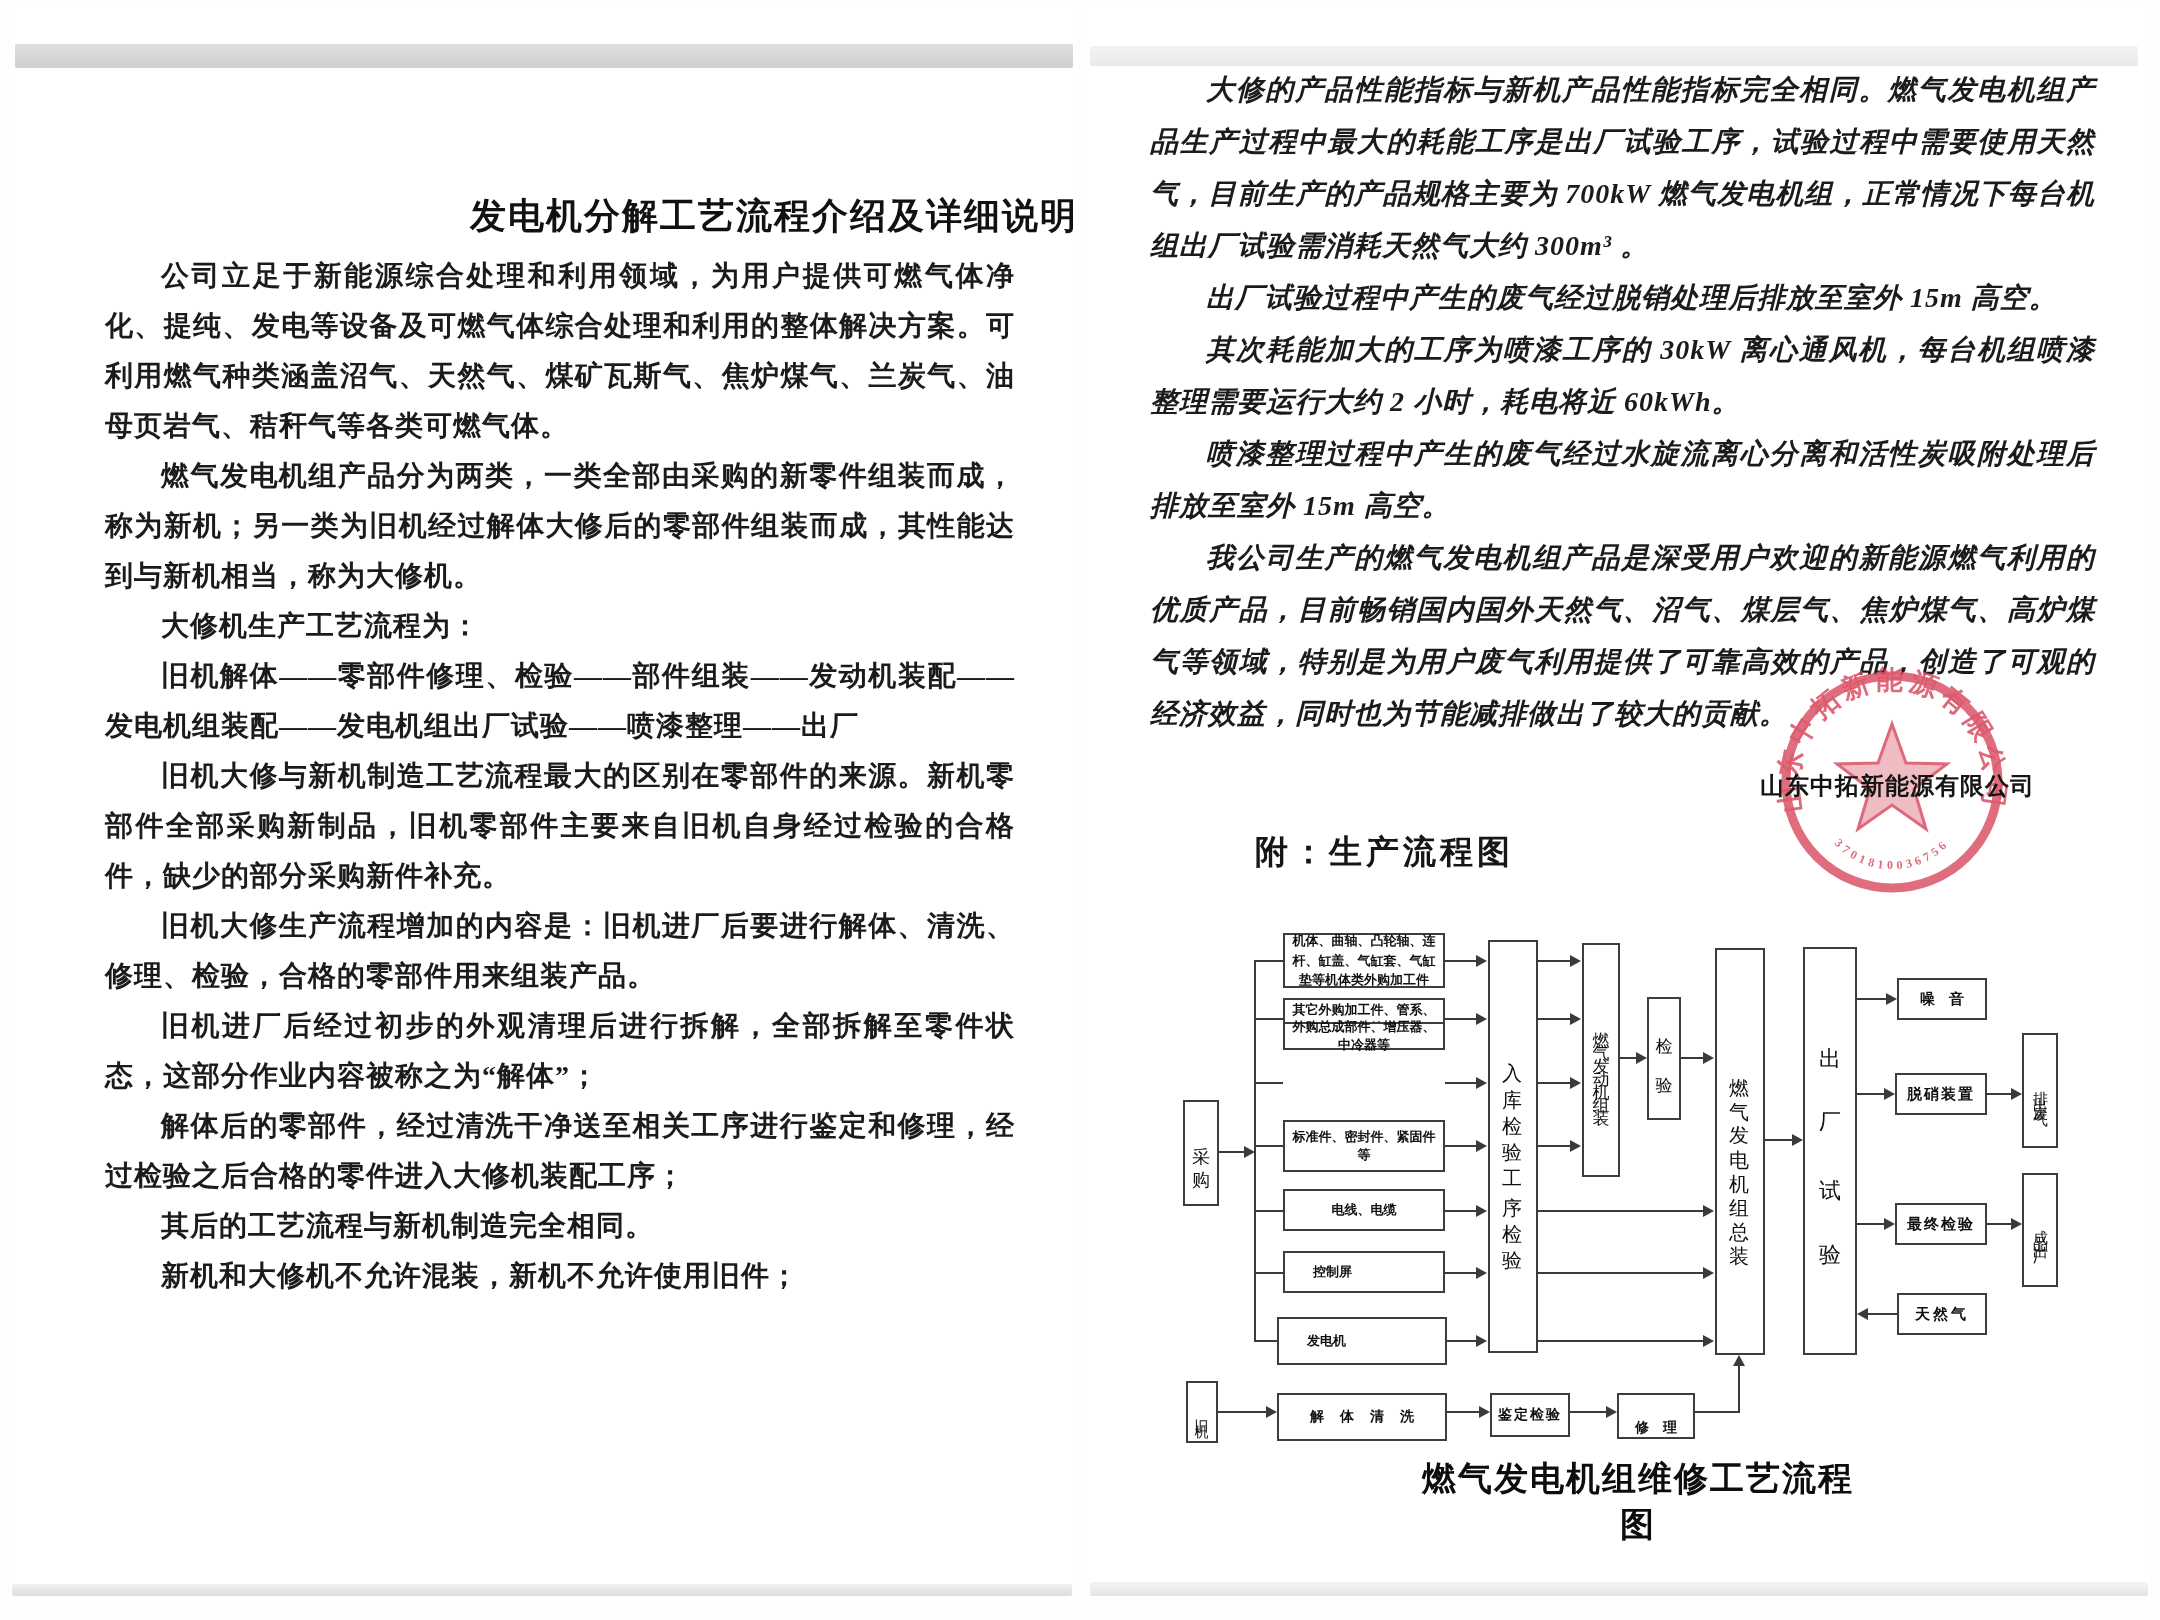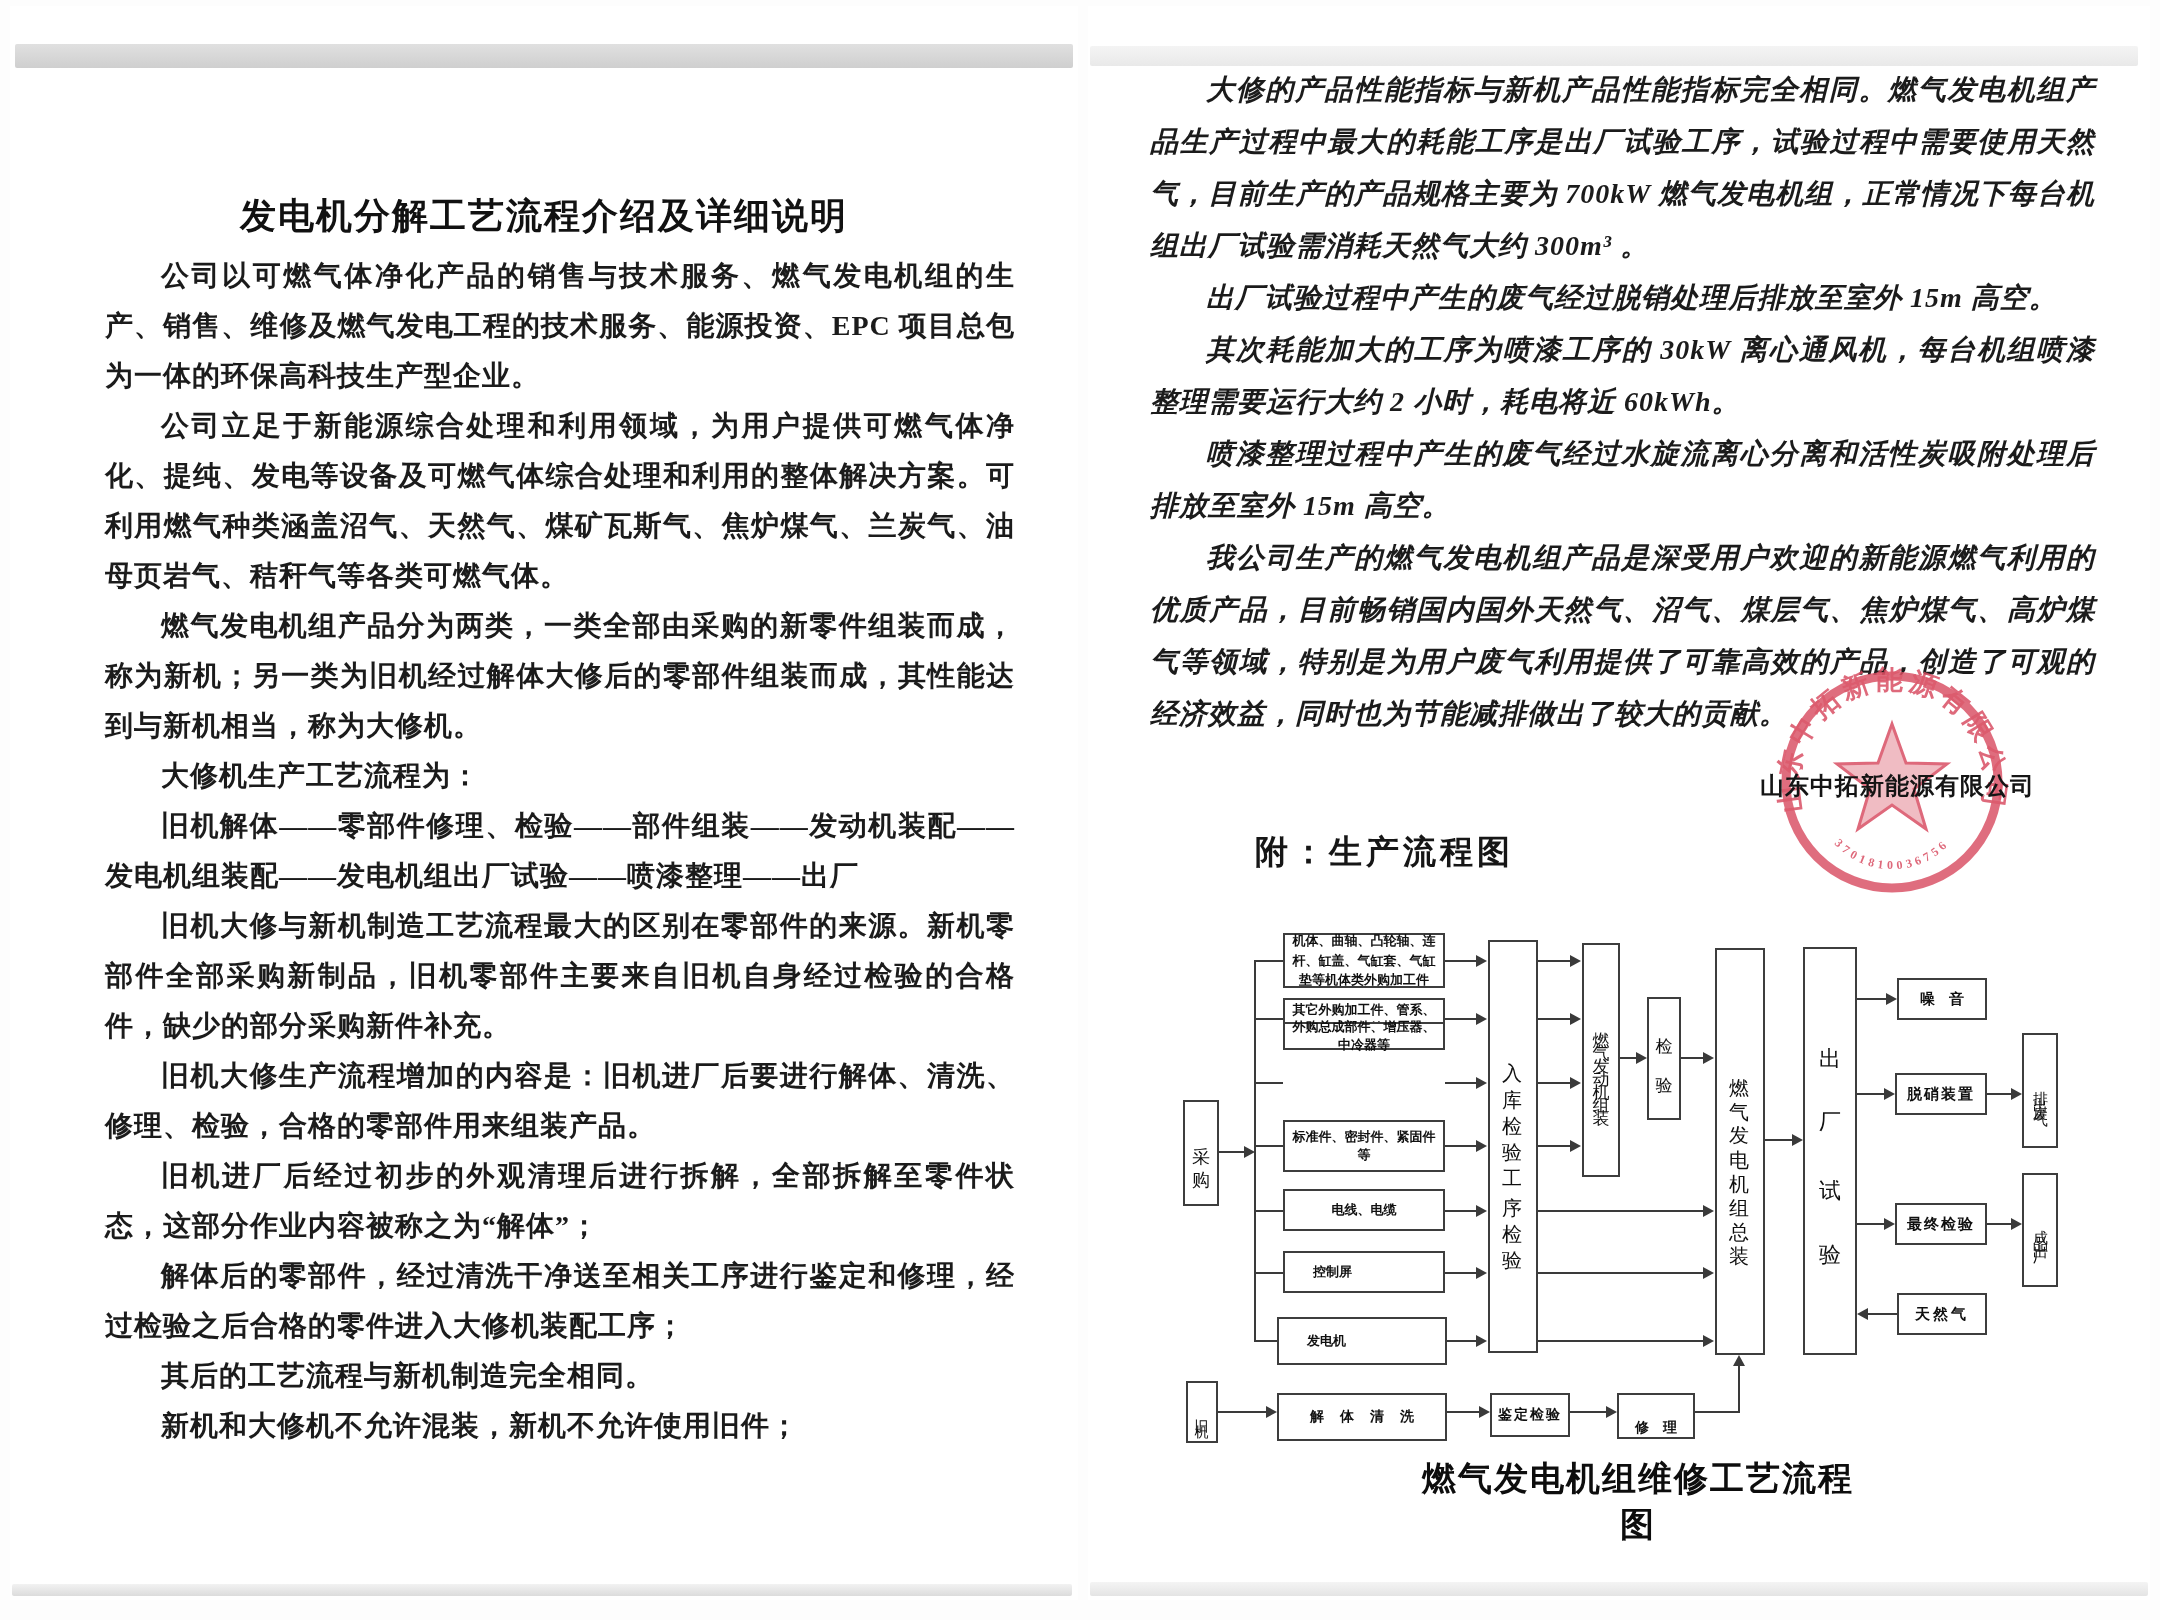--- a/index.html
+++ b/index.html
@@ -4,21 +4,21 @@
 <style>
   html,body{margin:0;padding:0;background:#fafafa;}
   .canvas{position:relative;width:2160px;height:1620px;background:#fdfdfd;overflow:hidden;
           font-family:"Liberation Serif","DejaVu Serif",serif;color:#1c1c1c;}
   .page{position:absolute;background:#ffffff;}
   .page-edge{position:absolute;border-radius:2px;}
   
   .text-col{position:absolute;}
   .text-col p{margin:0;font-size:28px;line-height:50px;text-align:justify;text-indent:2em;
               color:#1b1b1b;font-weight:600;letter-spacing:1px;}
-  .doc-title{position:absolute;width:100%;text-align:center;font-size:36px;font-weight:bold;
+  .doc-title{position:absolute;width:100%;text-align:right;font-size:36px;font-weight:bold;
              letter-spacing:2px;color:#111;}
   .attach-label{position:absolute;font-size:33px;font-weight:600;letter-spacing:4px;color:#161616;}
   .signature{position:absolute;font-size:24px;font-weight:700;letter-spacing:1px;color:#141414;z-index:5;}
   
   .fnode{position:absolute;border:2px solid #3d3d3d;background:#fff;color:#101010;
          display:flex;align-items:center;justify-content:center;text-align:center;
          box-sizing:border-box;font-family:"Liberation Sans","DejaVu Sans",sans-serif;}
   .vtext{writing-mode:vertical-lr;text-orientation:upright;}
   .hl{position:absolute;height:2px;background:#3a3a3a;}
   .vl{position:absolute;width:2px;background:#3a3a3a;}
@@ -34,21 +34,20 @@
 </head>
 <body>
 
 <div class="canvas">
 
   <div class="page" style="left:10px;top:6px;width:1068px;height:1594px;">
     <div class="page-edge" style="left:5px;top:38px;width:1058px;height:24px;background:linear-gradient(#e0e0e0,#cfcfcf);"></div>
     <div class="page-edge" style="left:2px;top:1578px;width:1060px;height:12px;background:linear-gradient(#f2f2f2,#dcdcdc);"></div>
     <div class="doc-title" style="top:186px;">发电机分解工艺流程介绍及详细说明</div>
     <div class="text-col" style="left:95px;top:245px;width:910px;">
-      <p>公司以可燃气体净化产品的销售与技术服务、燃气发电机组的生产、销售、维修及燃气发电工程的技术服务、能源投资、EPC 项目总包为一体的环保高科技生产型企业。</p>
       <p>公司立足于新能源综合处理和利用领域，为用户提供可燃气体净化、提纯、发电等设备及可燃气体综合处理和利用的整体解决方案。可利用燃气种类涵盖沼气、天然气、煤矿瓦斯气、焦炉煤气、兰炭气、油母页岩气、秸秆气等各类可燃气体。</p>
       <p>燃气发电机组产品分为两类，一类全部由采购的新零件组装而成，称为新机；另一类为旧机经过解体大修后的零部件组装而成，其性能达到与新机相当，称为大修机。</p>
       <p>大修机生产工艺流程为：</p>
       <p>旧机解体——零部件修理、检验——部件组装——发动机装配——发电机组装配——发电机组出厂试验——喷漆整理——出厂</p>
       <p>旧机大修与新机制造工艺流程最大的区别在零部件的来源。新机零部件全部采购新制品，旧机零部件主要来自旧机自身经过检验的合格件，缺少的部分采购新件补充。</p>
       <p>旧机大修生产流程增加的内容是：旧机进厂后要进行解体、清洗、修理、检验，合格的零部件用来组装产品。</p>
       <p>旧机进厂后经过初步的外观清理后进行拆解，全部拆解至零件状态，这部分作业内容被称之为“解体”；</p>
       <p>解体后的零部件，经过清洗干净送至相关工序进行鉴定和修理，经过检验之后合格的零件进入大修机装配工序；</p>
       <p>其后的工艺流程与新机制造完全相同。</p>
       <p>新机和大修机不允许混装，新机不允许使用旧件；</p>

